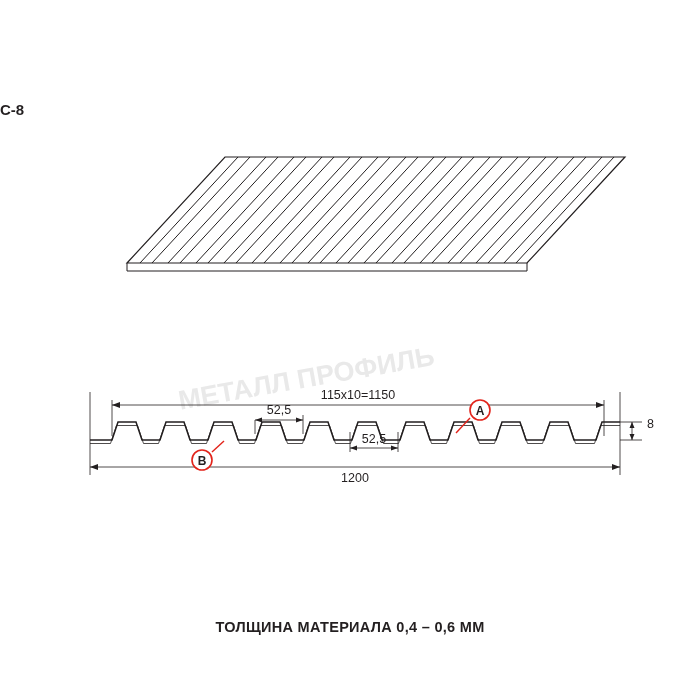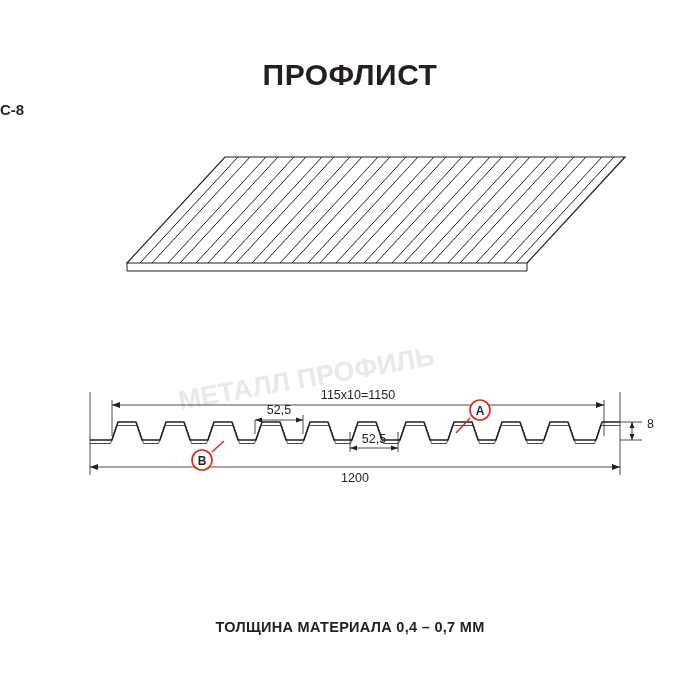--- a/index.html
+++ b/index.html
@@ -113,21 +113,20 @@
     stroke: #e2231a;
     stroke-width: 1.4;
     fill: none;
   }
 </style>
 </head>
 <body>
 
 <div class="page">
 
-  <div class="title">ПРОФЛИСТ</div>
   <div class="subtitle">С-8</div>
 
   <div class="watermark wm1">МЕТАЛЛ ПРОФИЛЬ</div>
   <div class="watermark wm2">МЕТАЛЛ ПРОФИЛЬ</div>
 
   <div class="iso-wrap">
     <svg width="600" height="160" viewBox="0 0 600 160">
       <g class="ln med">
 
         <path d="M 67 123 L 165 17 L 565 17 L 467 123 Z" fill="#ffffff" stroke="#231f20" stroke-width="1.2"></path>
@@ -264,14 +263,14 @@
       </g>
 
       <g>
         <path class="callout-line" d="M 174 71 L 162 82"></path>
         <circle class="callout-circle" cx="152" cy="90" r="10"></circle>
         <text class="callout-text" x="152" y="94.5" text-anchor="middle">B</text>
       </g>
     </svg>
   </div>
 
-  <div class="footer-note">ТОЛЩИНА МАТЕРИАЛА 0,4 – 0,7 ММ</div>
+  <div class="footer-note">ТОЛЩИНА МАТЕРИАЛА 0,4 – 0,6 ММ</div>
 </div>
 
 </body></html>

